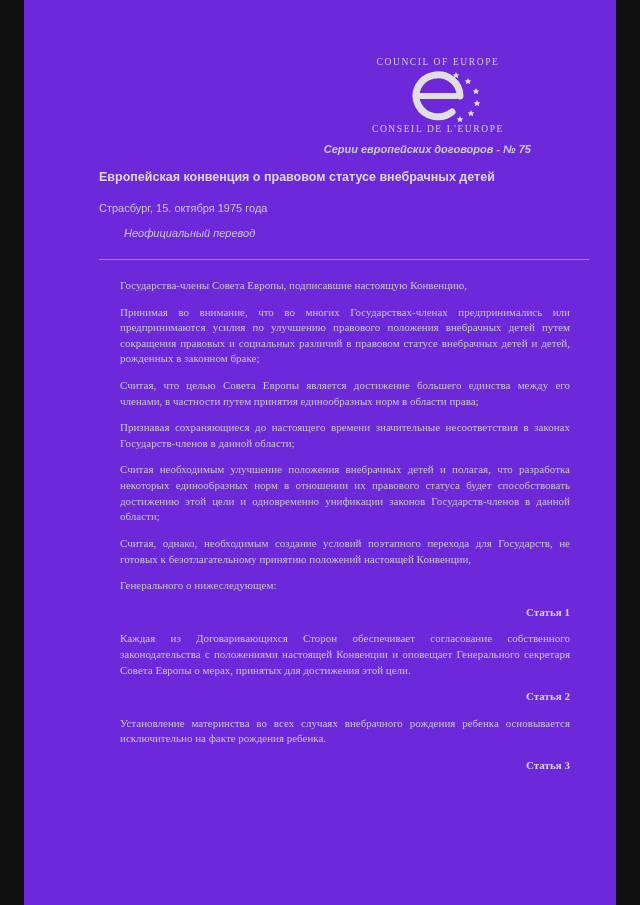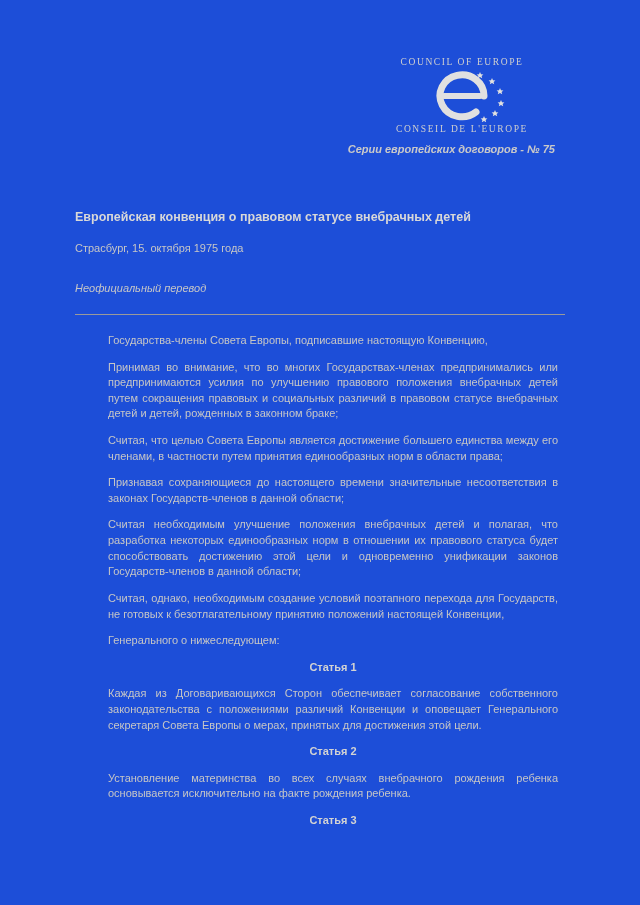--- a/index.html
+++ b/index.html
@@ -1,22 +1,22 @@
 <!DOCTYPE html>
 <html><head>
 <meta charset="utf-8">
 <style>
   * { margin: 0; padding: 0; box-sizing: border-box; }
   html, body { background: #101010; }
   .page {
     position: relative;
-    width: 640px;
+    width: 592px;
     height: 905px;
     margin: 0 auto;
-    background: #1d4ed8;
+    background: #6d28d9;
     font-family: "Liberation Sans", sans-serif;
     color: #c6c6c6;
     overflow: hidden;
   }
   .logo-block {
     position: absolute;
     top: 57px;
     right: 83px;
     width: 190px;
     text-align: center;
@@ -43,50 +43,51 @@
     position: absolute;
     top: 170px;
     left: 75px;
     width: 490px;
   }
   .doc-title {
     font-size: 12.5px;
     font-weight: bold;
     color: #d8d8d8;
     margin-bottom: 18px;
-    margin-top: 40px;
   }
   .doc-place-date {
     font-size: 11px;
-    margin-bottom: 28px;
+    margin-bottom: 13px;
   }
   .doc-note {
     font-size: 11px;
     font-style: italic;
     margin-bottom: 20px;
+    margin-left: 25px;
   }
   .rule {
     border: 0;
     border-top: 1px solid #9a9a9a;
     margin: 0 0 18px 0;
   }
   .doc-body {
-    margin-left: 33px;
+    margin-left: 21px;
     width: 450px;
+    font-family: Liberation Serif, serif;
   }
   .para {
     font-size: 11px;
     line-height: 1.42;
     text-align: justify;
     margin-bottom: 11px;
     color: #c6c6c6;
   }
   .para.heading {
     font-weight: bold;
-    text-align: center;
+    text-align: right;
     color: #d3d3d3;
     margin-top: 4px;
   }
 </style>
 </head>
 <body>
 
 <div class="page">
 
   <div class="logo-block">
@@ -119,20 +120,20 @@
     <hr class="rule">
     <div class="doc-body">
         <p class="para">Государства-члены Совета Европы, подписавшие настоящую Конвенцию,</p>
         <p class="para">Принимая во внимание, что во многих Государствах-членах предпринимались или предпринимаются усилия по улучшению правового положения внебрачных детей путем сокращения правовых и социальных различий в правовом статусе внебрачных детей и детей, рожденных в законном браке;</p>
         <p class="para">Считая, что целью Совета Европы является достижение большего единства между его членами, в частности путем принятия единообразных норм в области права;</p>
         <p class="para">Признавая сохраняющиеся до настоящего времени значительные несоответствия в законах Государств-членов в данной области;</p>
         <p class="para">Считая необходимым улучшение положения внебрачных детей и полагая, что разработка некоторых единообразных норм в отношении их правового статуса будет способствовать достижению этой цели и одновременно унификации законов Государств-членов в данной области;</p>
         <p class="para">Считая, однако, необходимым создание условий поэтапного перехода для Государств, не готовых к безотлагательному принятию положений настоящей Конвенции,</p>
         <p class="para">Генерального о нижеследующем:</p>
         <p class="para heading">Статья 1</p>
-        <p class="para">Каждая из Договаривающихся Сторон обеспечивает согласование собственного законодательства с положениями различий Конвенции и оповещает Генерального секретаря Совета Европы о мерах, принятых для достижения этой цели.</p>
+        <p class="para">Каждая из Договаривающихся Сторон обеспечивает согласование собственного законодательства с положениями настоящей Конвенции и оповещает Генерального секретаря Совета Европы о мерах, принятых для достижения этой цели.</p>
         <p class="para heading">Статья 2</p>
         <p class="para">Установление материнства во всех случаях внебрачного рождения ребенка основывается исключительно на факте рождения ребенка.</p>
         <p class="para heading">Статья 3</p>
       </div>
   </div>
 
 </div>
 
 </body></html>

